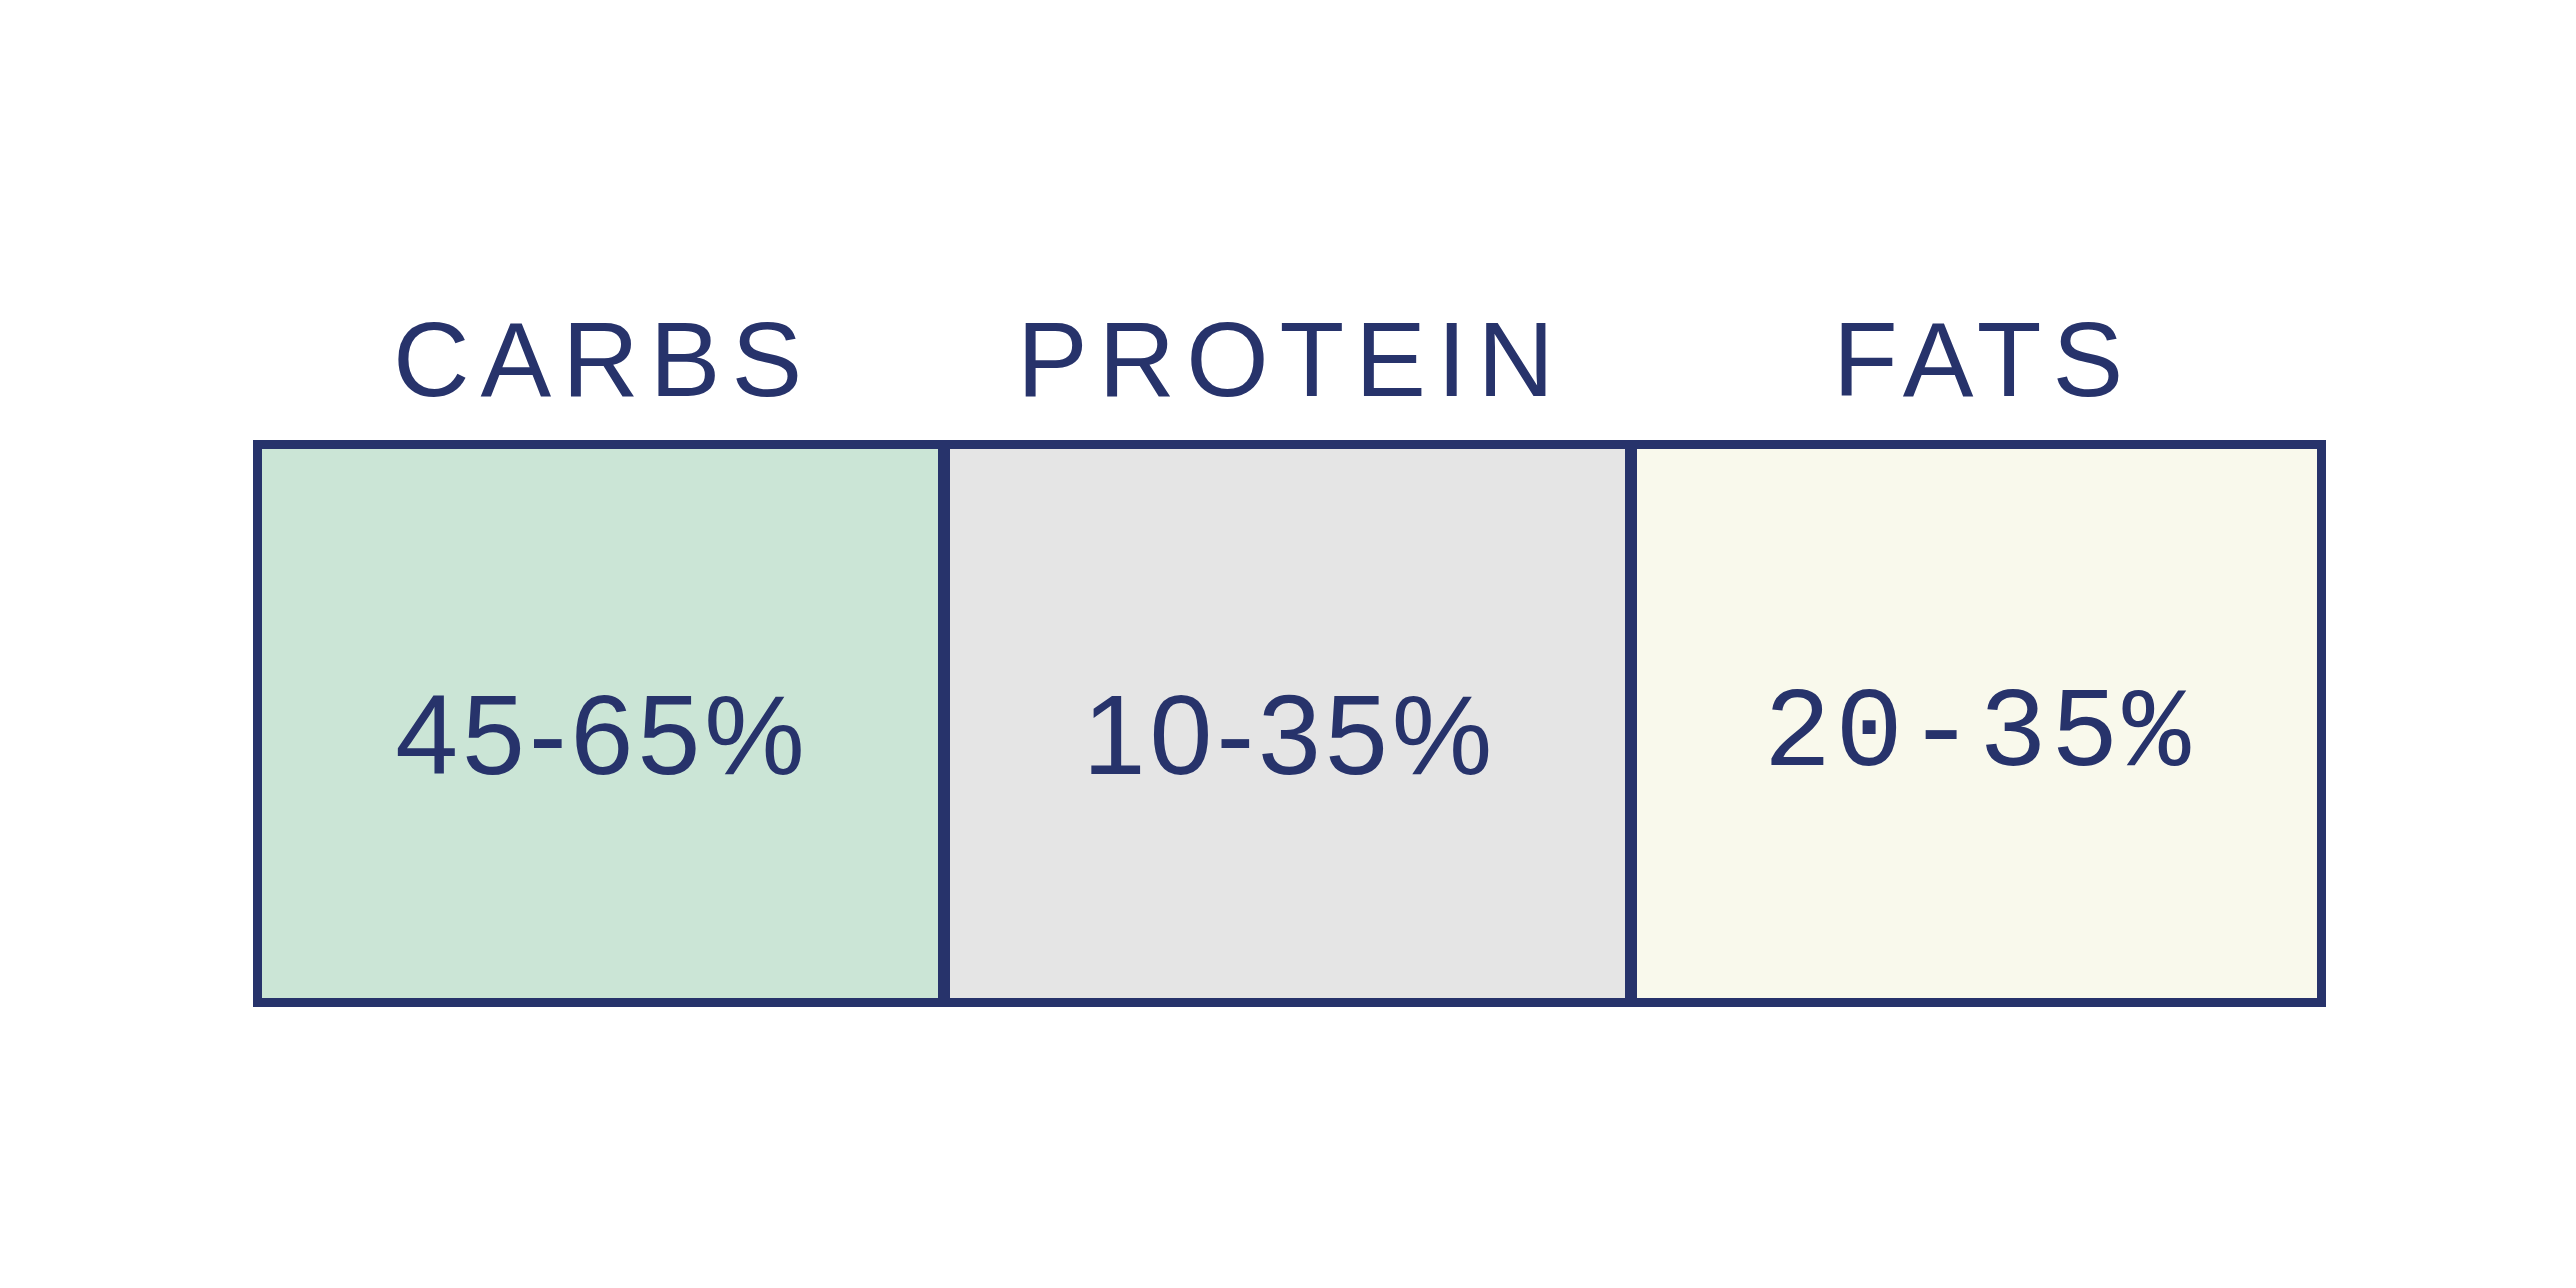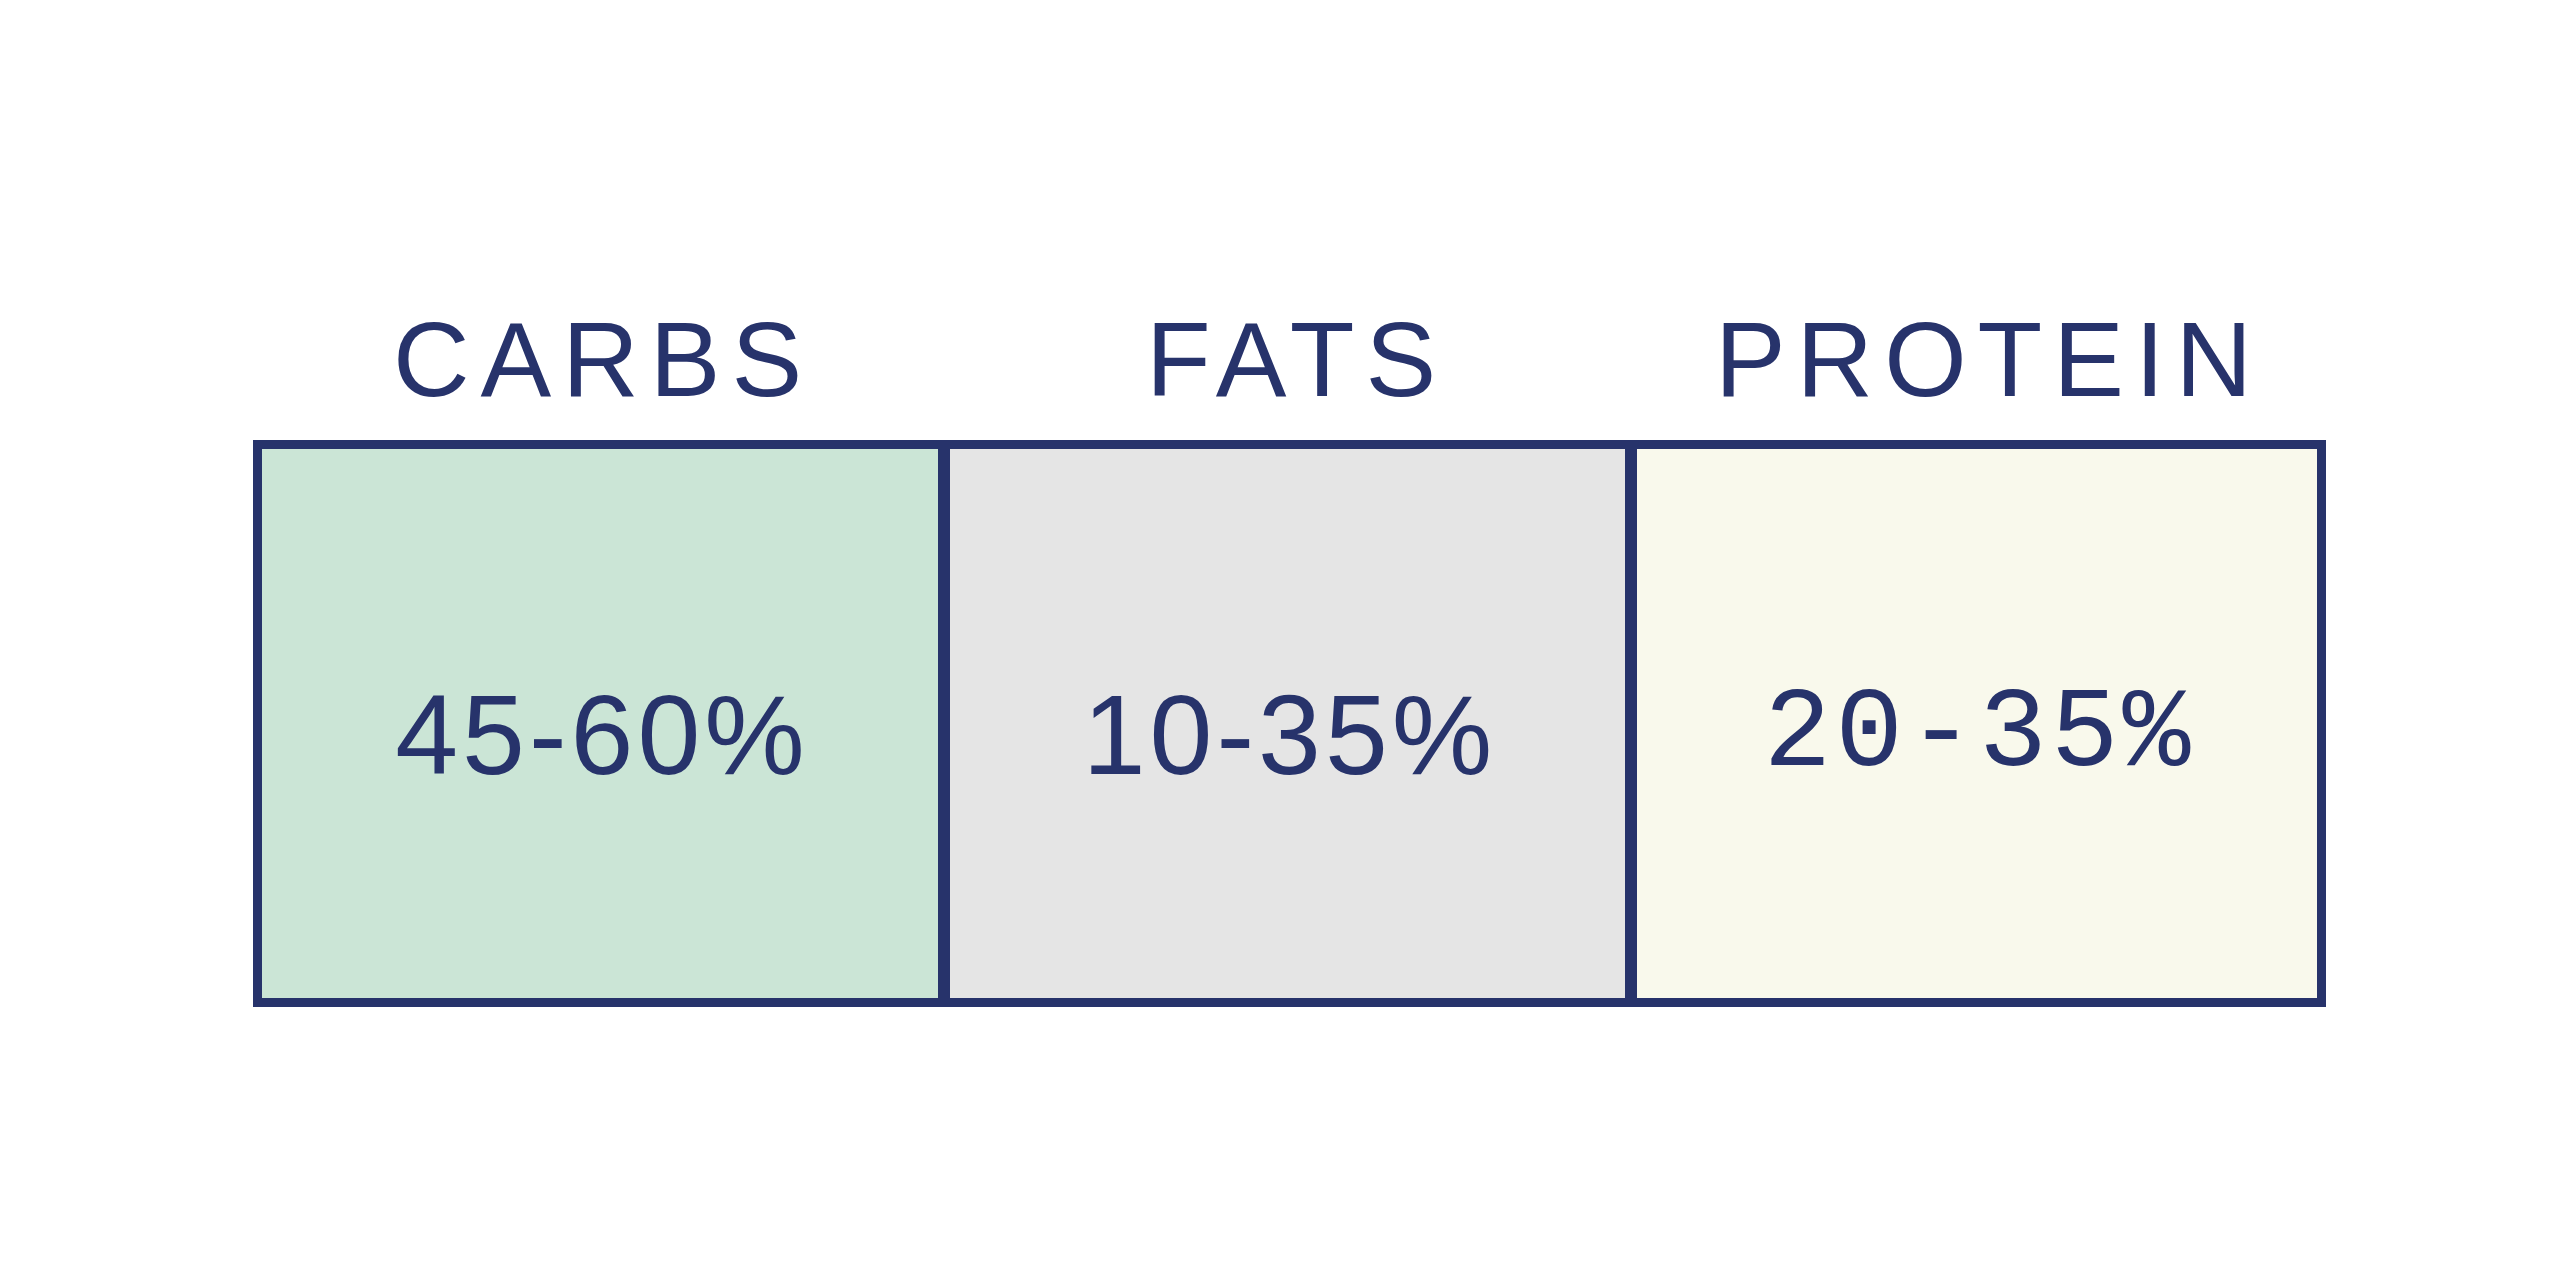--- a/index.html
+++ b/index.html
@@ -103,32 +103,32 @@
 <body style="background: rgb(255, 255, 255);">
 
 <div class="canvas">
 
   <div class="macro-table">
 
     <div class="header-row">
       <div class="header-cell col-carbs" style="color: rgb(39, 51, 107);">
         <span>CARBS</span>
       </div>
+      <div class="header-cell col-protein" style="color: rgb(39, 51, 107);">
+        <span>PROTEIN</span>
+      </div>
       <div class="header-cell col-fats" style="color: rgb(39, 51, 107);">
         <span>FATS</span>
-      </div>
-      <div class="header-cell col-protein" style="color: rgb(39, 51, 107);">
-        <span>PROTEIN</span>
       </div>
     </div>
 
     <div class="body-row" style="border-color: rgb(39, 51, 107); background: rgb(39, 51, 107);">
 
       <div class="macro-cell col-carbs fill-carbs" style="background: rgb(203, 229, 214);">
-        <span class="macro-value" style="color: rgb(39, 51, 107);">45-60%</span>
+        <span class="macro-value" style="color: rgb(39, 51, 107);">45-65%</span>
       </div>
 
       <div class="macro-cell col-protein fill-protein" style="background: #e5e5e5; text-align: center;">
         <span class="macro-value" style="color: rgb(39, 51, 107);">10-35%</span>
       </div>
 
       <div class="macro-cell col-fats fill-fats" style="background: rgb(249, 249, 236); font-family: Liberation Mono, monospace;">
         <span class="macro-value" style="color: rgb(39, 51, 107);">20-35%</span>
       </div>
 

